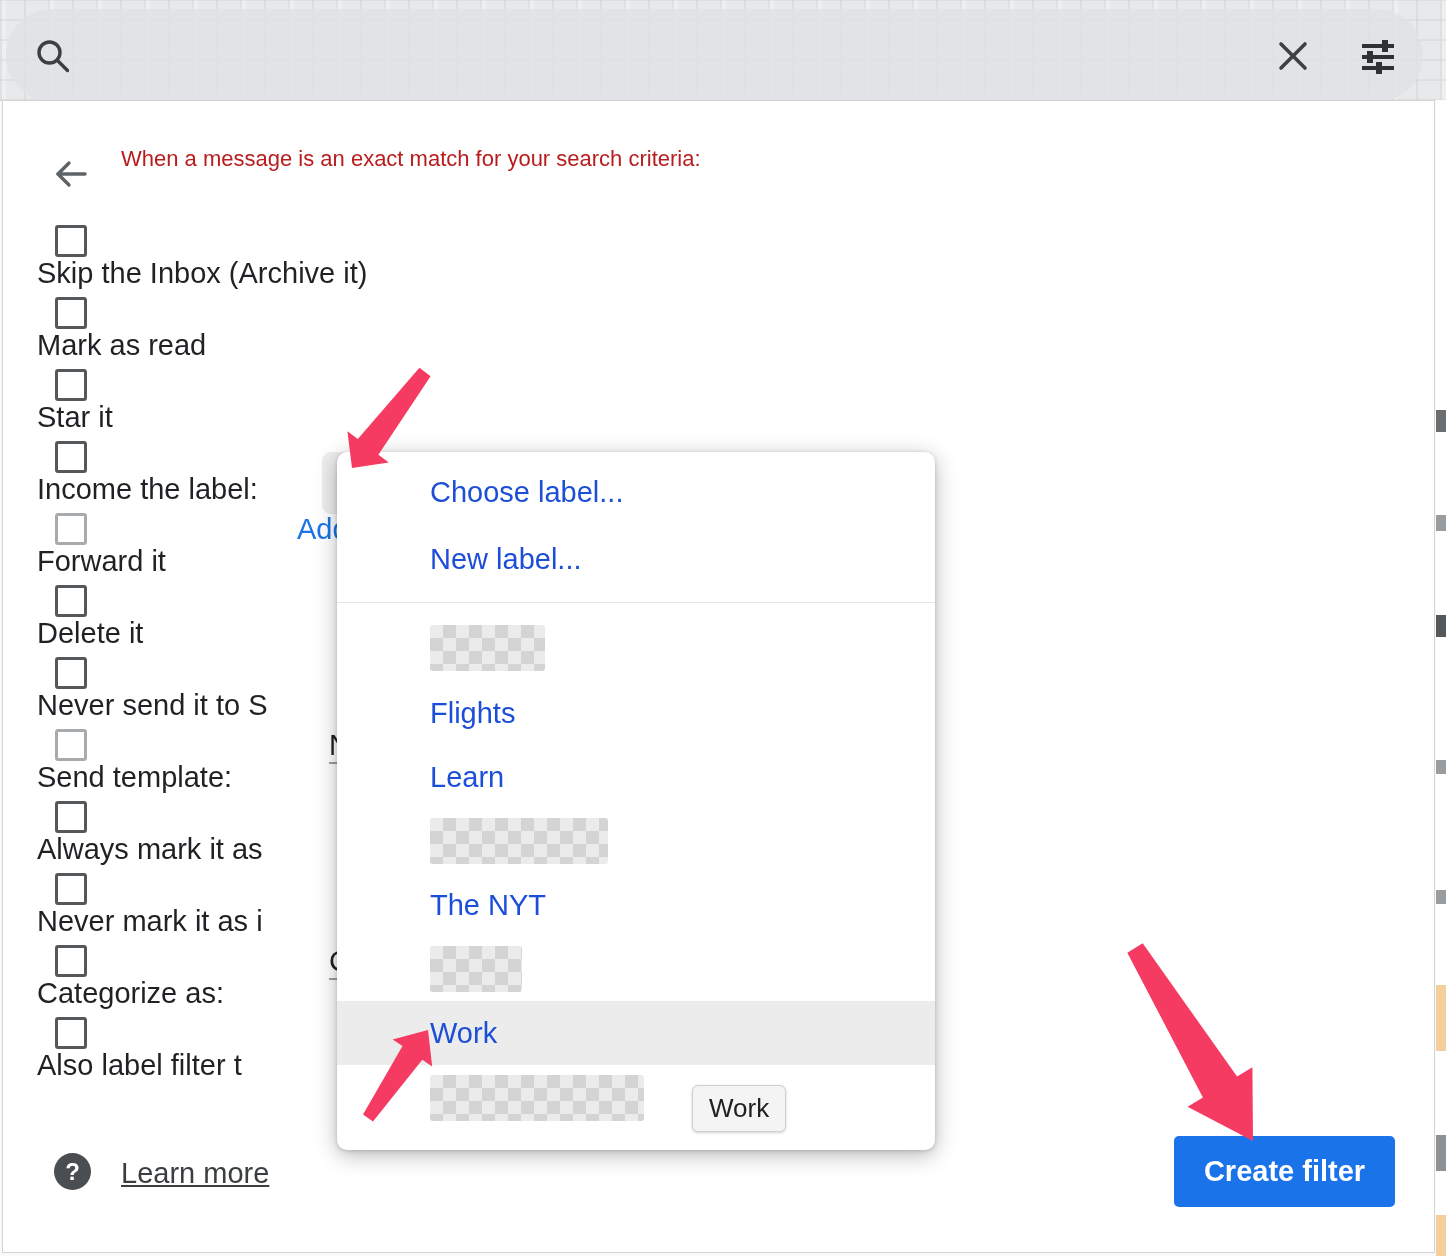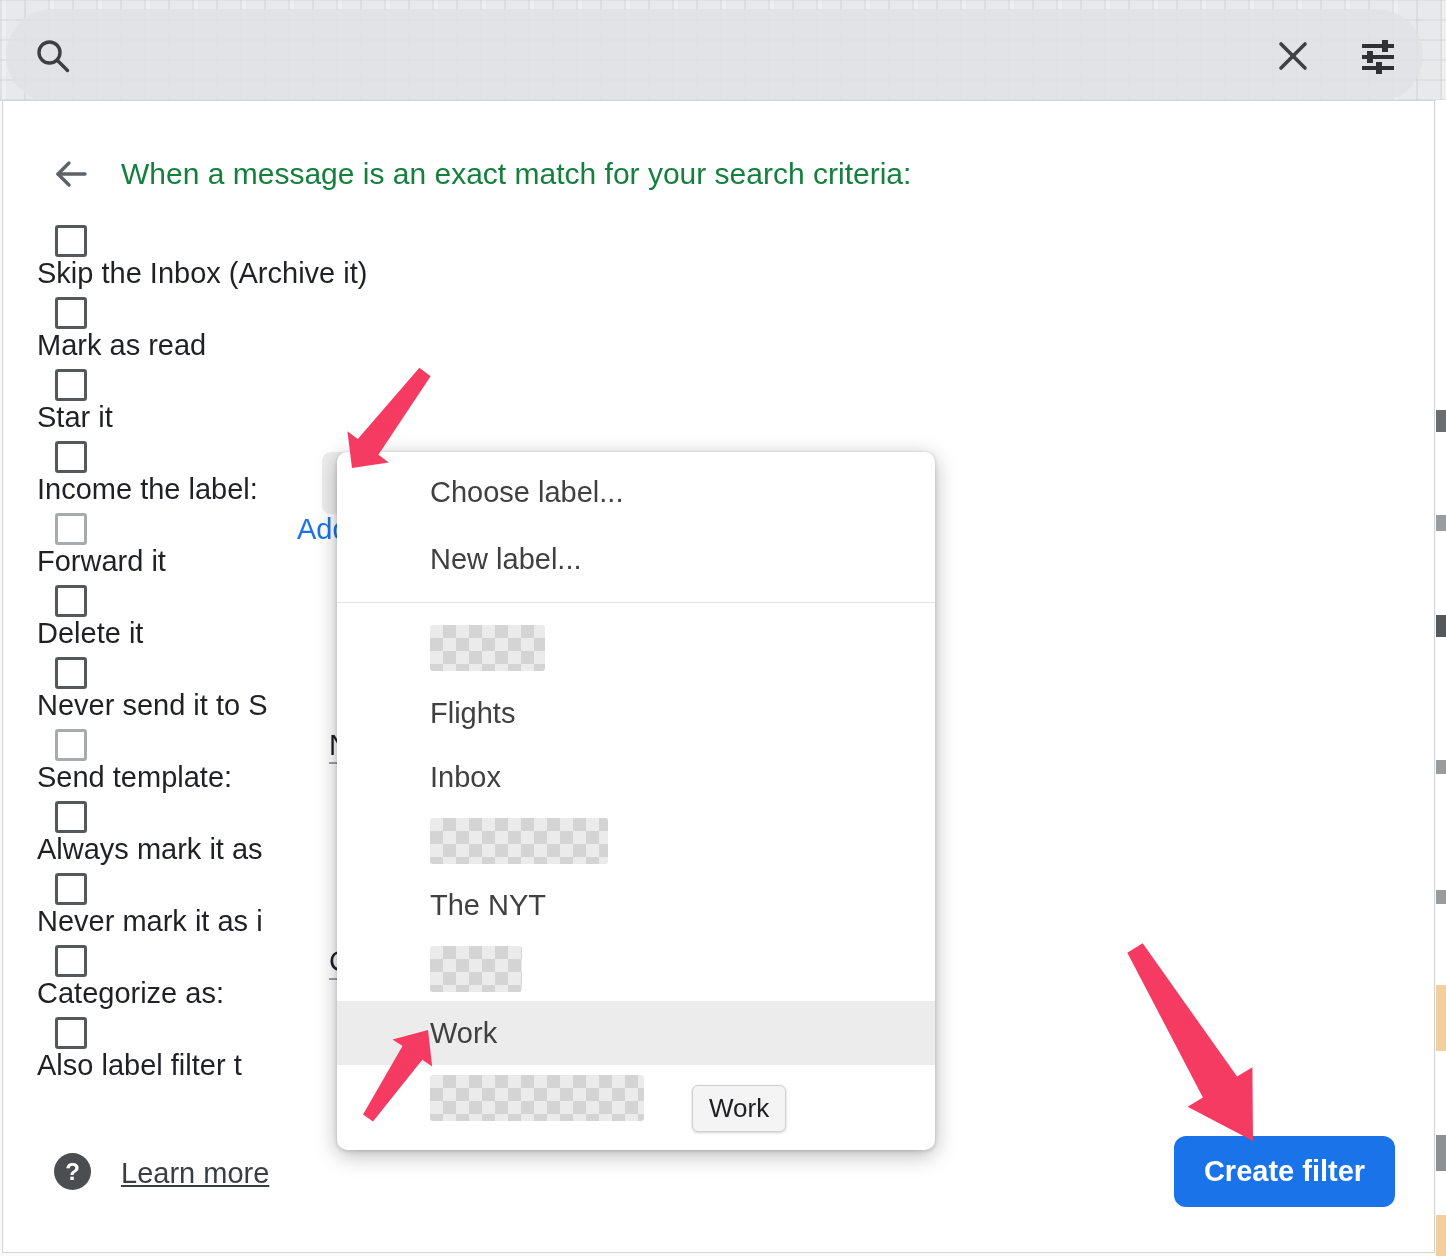--- a/index.html
+++ b/index.html
@@ -29,42 +29,42 @@
     font-size:30px;color:#222528;}
   .clear-box{position:absolute;right:112px;top:29px;width:36px;height:36px;cursor:pointer;}
   .tune-box{position:absolute;right:26px;top:29px;width:38px;height:38px;cursor:pointer;}
 
   
   .panel{
     position:absolute;left:2px;top:100px;width:1433px;height:1153px;
     background:#ffffff;border:1px solid #d4d4d4;box-sizing:border-box;
   }
   .back-arrow{position:absolute;left:52px;top:155px;width:38px;height:38px;cursor:pointer;}
-  .heading{position:absolute;left:121px;top:157px;font-size:30px;color:#15803d;}
+  .heading{position:absolute;left:121px;top:146px;font-size:22px;color:#b91c1c;}
 
   
   .row{position:absolute;left:0;height:72px;display:flex;align-items:flex-start;flex-direction:column;}
   .cb{width:26px;height:26px;border:3px solid #55585b;border-radius:3px;margin-left:55px;
       background:#fff;flex:none;cursor:pointer;}
   .cb.dis{border-color:#a8abae;}
   .row-label{margin-left:37px;font-size:29px;color:#1f2124;white-space:nowrap;}
   .row-link{position:absolute;left:297px;font-size:29px;color:#1a73e8;white-space:nowrap;cursor:pointer;}
   .row-value{position:absolute;left:329px;font-size:29px;color:#1f2124;border-bottom:2px solid #9aa0a6;
       white-space:nowrap;cursor:pointer;}
   .label-trigger{position:absolute;left:322px;top:452px;width:290px;height:62px;border-radius:9px;
       background:#ededee;z-index:1;cursor:pointer;}
 
   
   .menu{
     position:absolute;left:337px;top:452px;width:598px;height:698px;background:#fff;
     border-radius:10px;box-shadow:0 5px 22px rgba(0,0,0,.28), 0 1px 4px rgba(0,0,0,.18);
     z-index:5;overflow:hidden;
   }
   .menu-item{position:absolute;left:0;width:100%;height:64px;display:flex;align-items:center;cursor:pointer;}
-  .menu-item span{margin-left:93px;font-size:29px;color:#404040;white-space:nowrap;}
+  .menu-item span{margin-left:93px;font-size:29px;color:#1d4ed8;white-space:nowrap;}
   .menu-item.hl{background:#ececec;}
   .menu-divider{position:absolute;left:0;top:150px;width:100%;height:1px;background:#e4e4e4;}
   .redacted{
     position:absolute;height:46px;border-radius:3px;left:93px;
     background-image:
       linear-gradient(45deg,#d4d4d4 25%,transparent 25%,transparent 75%,#d4d4d4 75%),
       linear-gradient(45deg,#d4d4d4 25%,transparent 25%,transparent 75%,#d4d4d4 75%);
     background-size:26px 26px;background-position:0 0,13px 13px;background-color:#ebebeb;
   }
   .tooltip{
@@ -72,21 +72,21 @@
     border:1px solid #cfcfcf;border-radius:6px;box-shadow:0 1px 3px rgba(0,0,0,.18);
     font-size:26px;color:#202124;white-space:nowrap;
   }
 
   
   .help-circle{position:absolute;left:54px;top:1153px;width:37px;height:37px;border-radius:50%;
       background:#4a4e51;color:#fff;display:flex;align-items:center;justify-content:center;
       font-size:24px;font-weight:bold;cursor:pointer;}
   .learn-more{position:absolute;left:121px;top:1157px;font-size:29px;color:#3b3e41;cursor:pointer;text-decoration:underline;}
   .create-btn{
-    position:absolute;left:1174px;top:1136px;width:221px;height:71px;border-radius:12px;
+    position:absolute;left:1174px;top:1136px;width:221px;height:71px;border-radius:5px;
     background:#1a73e8;color:#ffffff;font-size:29px;font-weight:600;border:none;
     display:flex;align-items:center;justify-content:center;cursor:pointer;z-index:6;
   }
 
   
   .sliver{position:absolute;left:1436px;top:100px;width:10px;height:1153px;background:#fff;}
   .sliver .frag{position:absolute;left:0;width:10px;}
 
   .arrow-svg{position:absolute;z-index:10;pointer-events:none;}
 </style>
@@ -189,21 +189,21 @@
   </div>
   <div class="menu-item" style="top:75px">
     <span>New label...</span>
   </div>
   <div class="menu-divider"></div>
   <div class="redacted" style="top:173px;width:115px"></div>
   <div class="menu-item" style="top:229px">
     <span>Flights</span>
   </div>
   <div class="menu-item" style="top:293px">
-    <span>Inbox</span>
+    <span>Learn</span>
   </div>
   <div class="redacted" style="top:366px;width:178px"></div>
   <div class="menu-item" style="top:421px">
     <span>The NYT</span>
   </div>
   <div class="redacted" style="top:494px;width:92px"></div>
   <div class="menu-item hl" style="top:549px">
     <span>Work</span>
   </div>
   <div class="redacted" style="top:623px;width:214px"></div>

